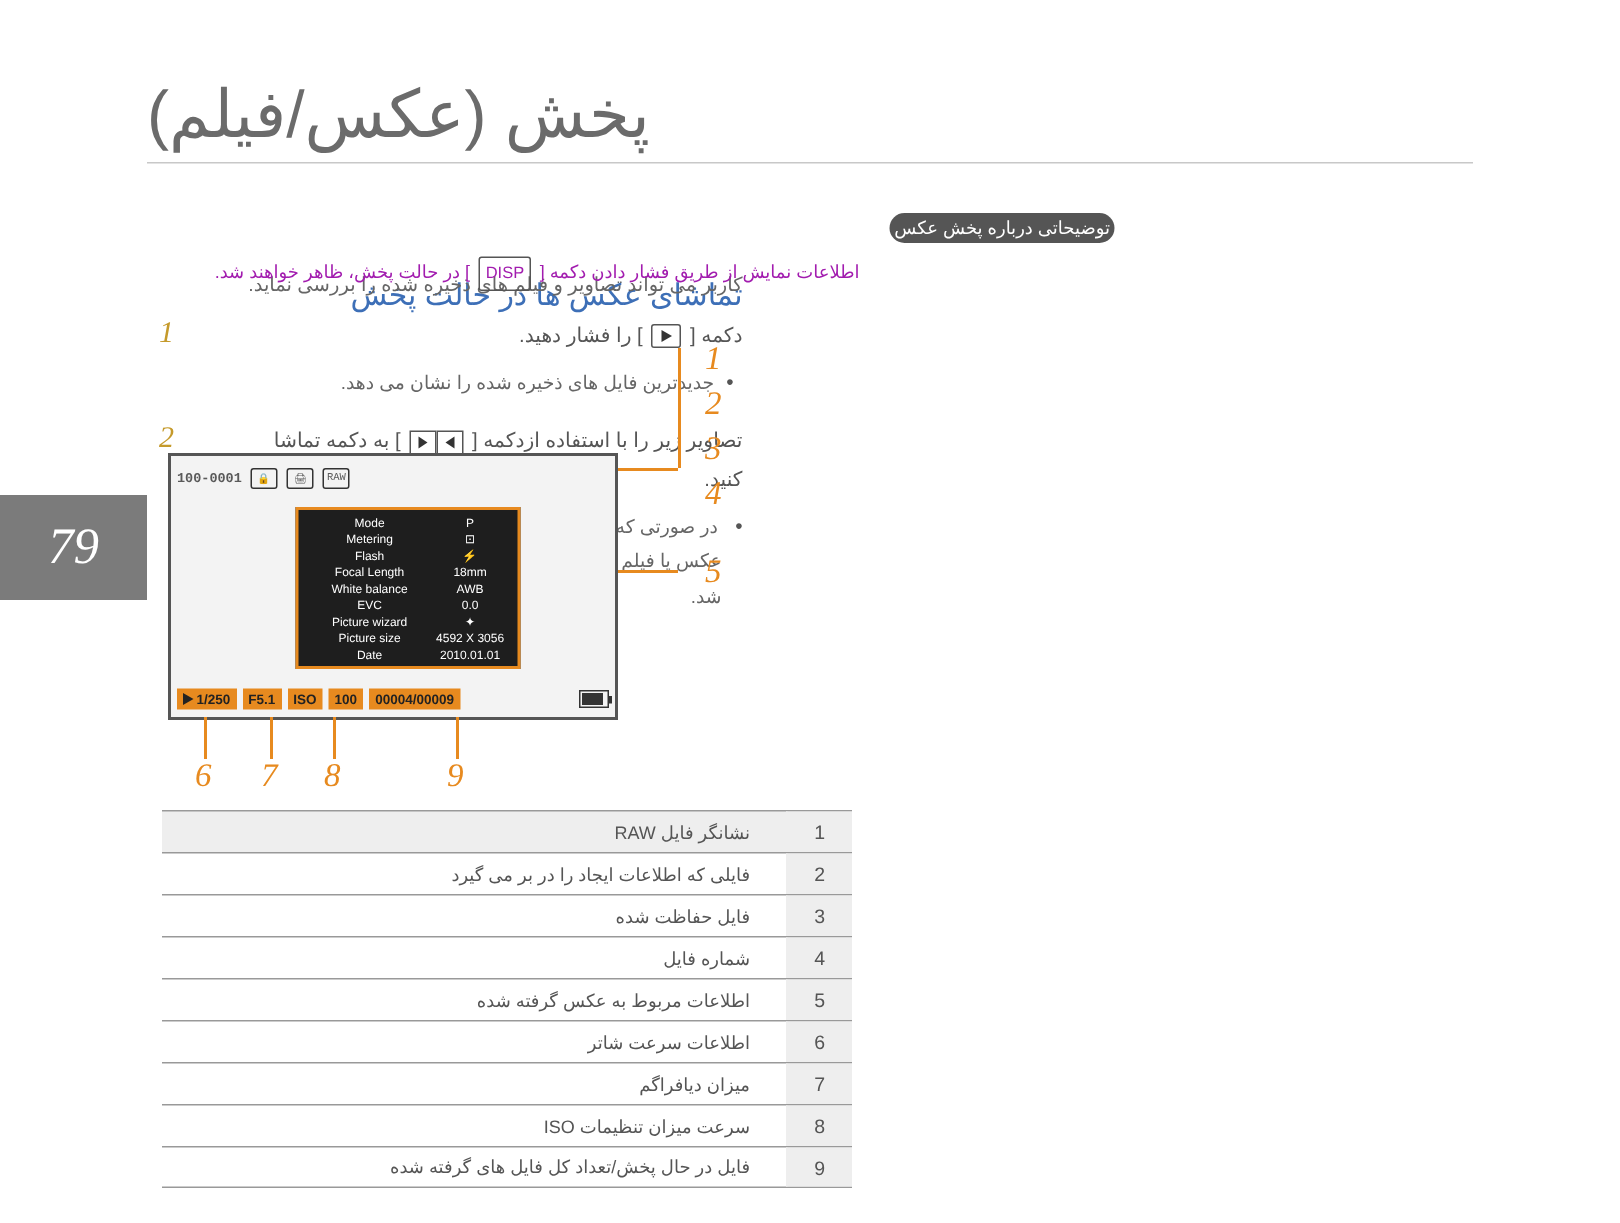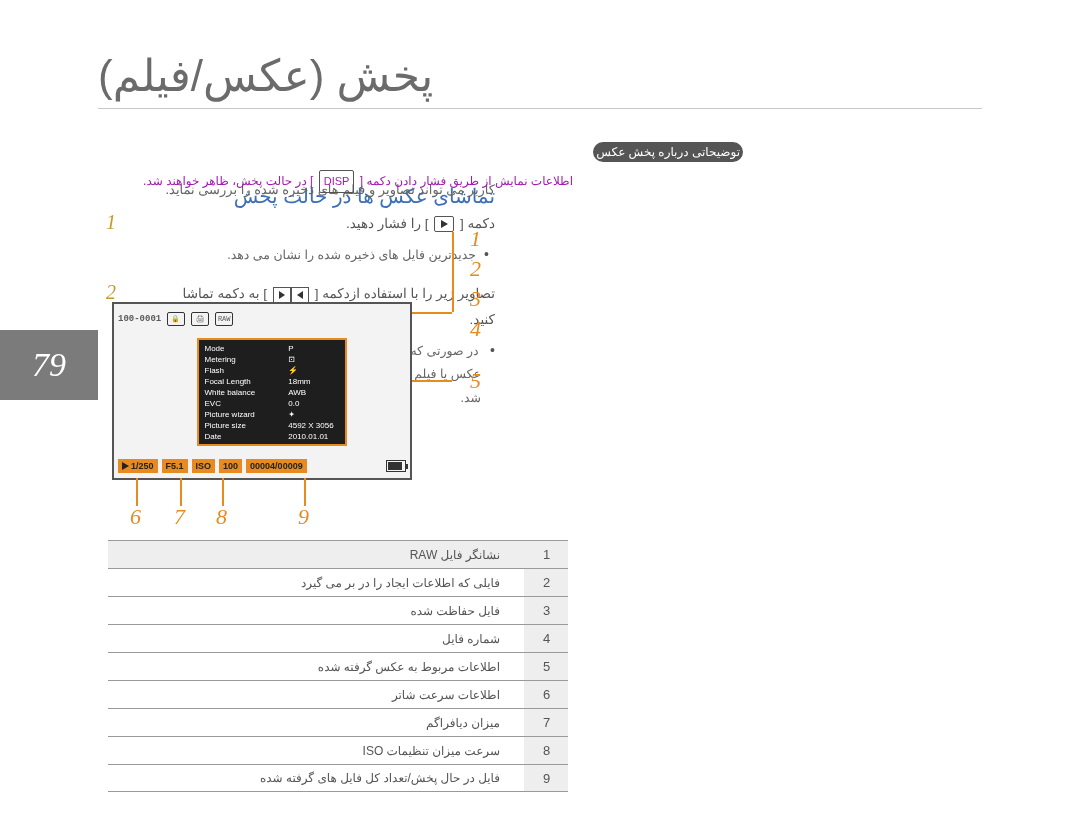--- a/index.html
+++ b/index.html
@@ -227,21 +227,21 @@
     width: 150px;
     height: 108px;
     border: 2px solid #e78a1f;
     color:#fff;
     font-size: 8px;
     padding: 4px 6px;
     display:grid;
     grid-template-columns: 2fr 1.2fr;
     row-gap: 2px;
     direction: ltr;
-    text-align: left;
+    text-align: center;
     margin-left: 19px;
   }
   .info-box div{ white-space:nowrap; }
   .lcd-bottom {
     position:absolute; left:4px; right:4px; bottom:2px; height:20px;
     display:flex; align-items:center; gap:4px; direction:ltr; font-size:9px;
   }
   .lcd-bottom .cell-o{ background:#e78a1f; color:#222; padding:2px 4px; font-weight:bold; display:flex;align-items:center;gap:2px;}
   .lcd-bottom .batt{ margin-left:auto; width:20px; height:12px; border:1px solid #333; position:relative;}
   .lcd-bottom .batt::after{content:"";position:absolute;right:-3px;top:3px;width:2px;height:5px;background:#333;}

